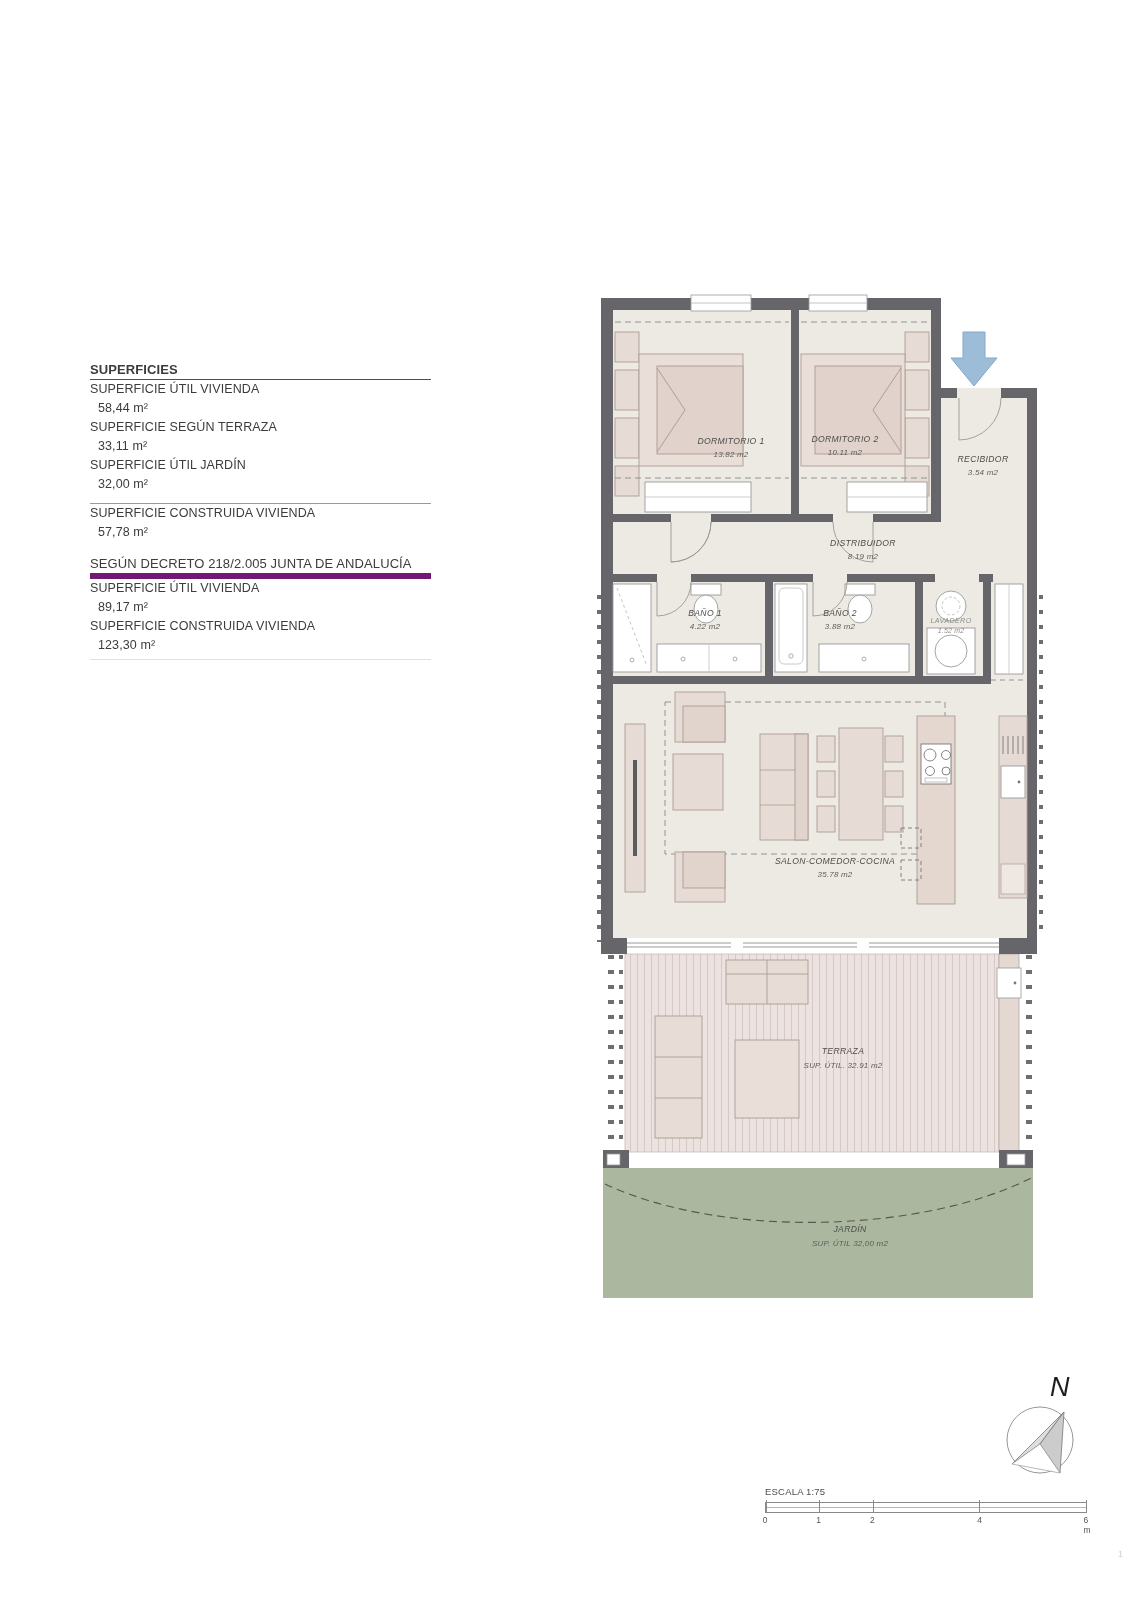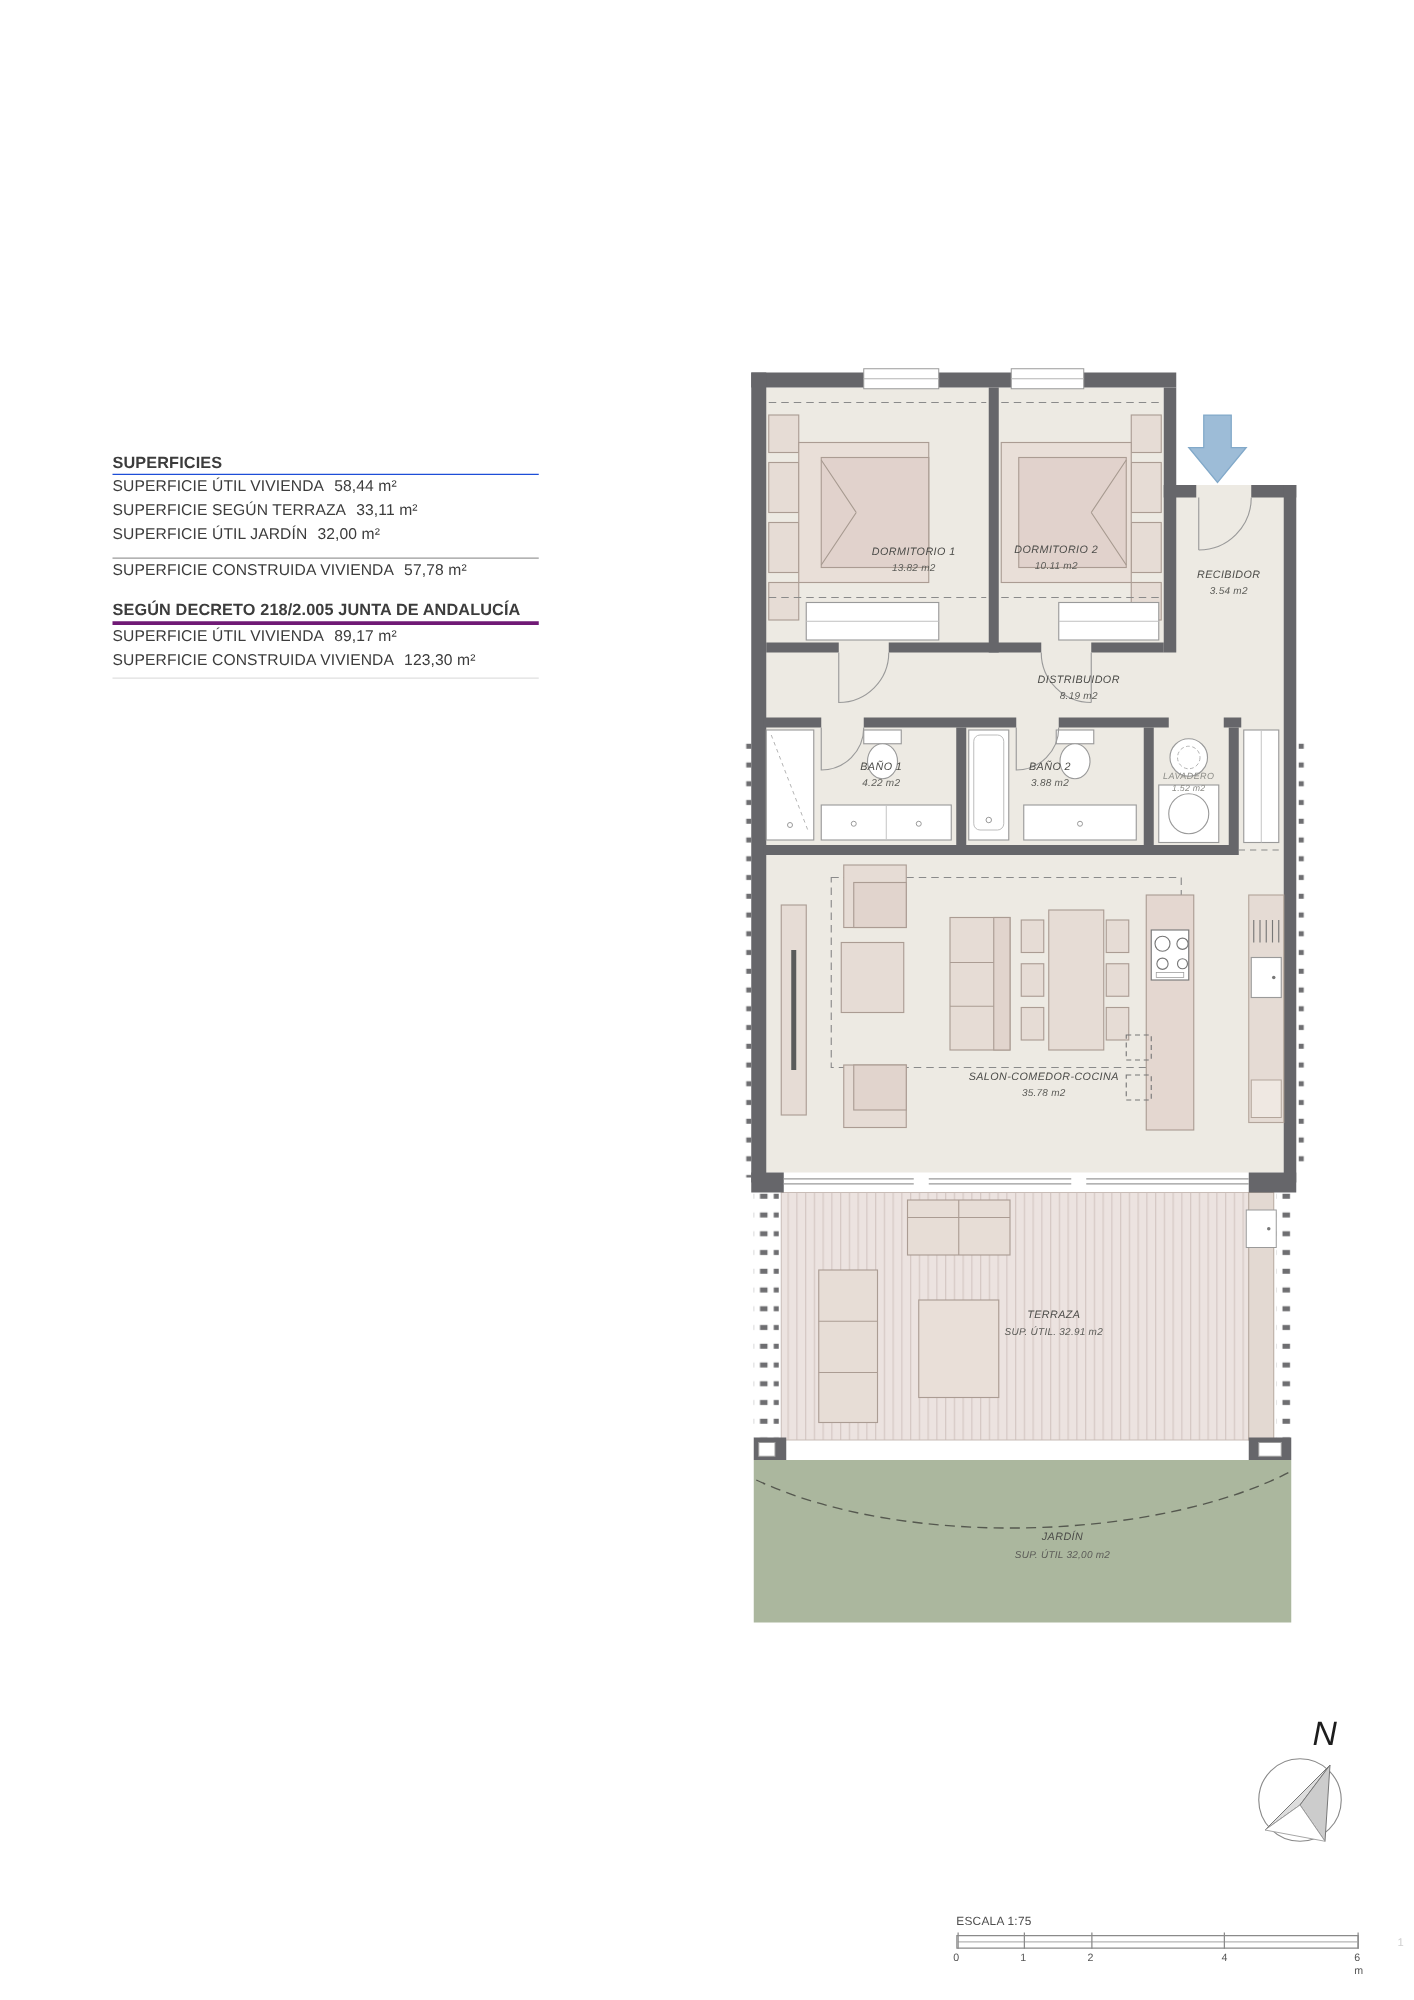--- a/index.html
+++ b/index.html
@@ -1,40 +1,40 @@
 <!DOCTYPE html>
 <html><head>
 <meta charset="utf-8">
 <style>
   html,body{margin:0;padding:0;background:#ffffff;}
   body{width:1131px;height:1600px;position:relative;font-family:"Liberation Sans",sans-serif;color:#3f3f3f;overflow:hidden;}
 
   
   .surfaces{position:absolute;left:90px;top:361px;width:341px;font-size:12.5px;letter-spacing:.1px;color:#3c3c3c;}
   .surfaces .tbl-title{font-weight:bold;font-size:13px;line-height:17px;border-bottom:1px solid #1d4ed8;padding-bottom:1px;}
-  .surfaces .row{display:flex;align-items:baseline;line-height:19px;}
+  .surfaces .row{display:flex;align-items:baseline;line-height:19px;flex-direction:column;}
   .surfaces .row .val{white-space:nowrap;padding-left:8px;}
   .surfaces .grp2{margin-top:9px;}
   .surfaces .grp2 .row{border-top:1px solid #9a9a9a;}
-  .surfaces .decree-title{font-weight:bold;font-size:13px;line-height:17px;margin-top:13px;border-bottom:3px solid #701a75;padding-bottom:1px;}
+  .surfaces .decree-title{font-weight:normal;font-size:13px;line-height:17px;margin-top:13px;border-bottom:6px solid #701a75;padding-bottom:1px;}
   .surfaces .endline{border-top:1px solid #e0e0e0;margin-top:4px;height:0;}
 
   
   .plan{position:absolute;left:595px;top:292px;width:450px;height:1012px;font-style:italic;}
   .plan svg{display:block;}
   text.room{font-family:"Liberation Sans",sans-serif;font-size:8.6px;fill:#4c4c49;letter-spacing:.35px;text-anchor:middle;}
   text.area{font-family:"Liberation Sans",sans-serif;font-size:8px;fill:#5c5c58;letter-spacing:.2px;text-anchor:middle;}
   text.room-lite{fill:#8d8d88;}
 
   
   .compass{position:absolute;left:1000px;top:1366px;width:84px;height:118px;}
   .compass text{font-family:"Liberation Sans",sans-serif;font-style:italic;font-size:27px;fill:#1d1d1d;}
 
   
-  .scalebar{position:absolute;left:765px;top:1532px;width:322px;font-size:9.5px;color:#4d4d4d;}
+  .scalebar{position:absolute;left:765px;top:1486px;width:322px;font-size:9.5px;color:#4d4d4d;}
   .scalebar .sb-label{margin-bottom:5px;letter-spacing:.2px;}
   .scalebar .bar{position:relative;height:9px;border:1px solid #8a8a8a;background:#fff;}
   .scalebar .bar .mid{position:absolute;left:0;right:0;top:4px;border-top:1px solid #b5b5b5;}
   .scalebar .tick{position:absolute;width:1px;background:#8a8a8a;height:13px;top:-3px;}
   .scalebar .nums{position:relative;height:12px;margin-top:2px;font-size:8.5px;color:#555;}
   .scalebar .nums span{position:absolute;transform:translateX(-50%);}
 
   .pagenum{position:absolute;left:1118px;top:1549px;font-size:9px;color:#cfcfcf;}
 </style>
 </head>

